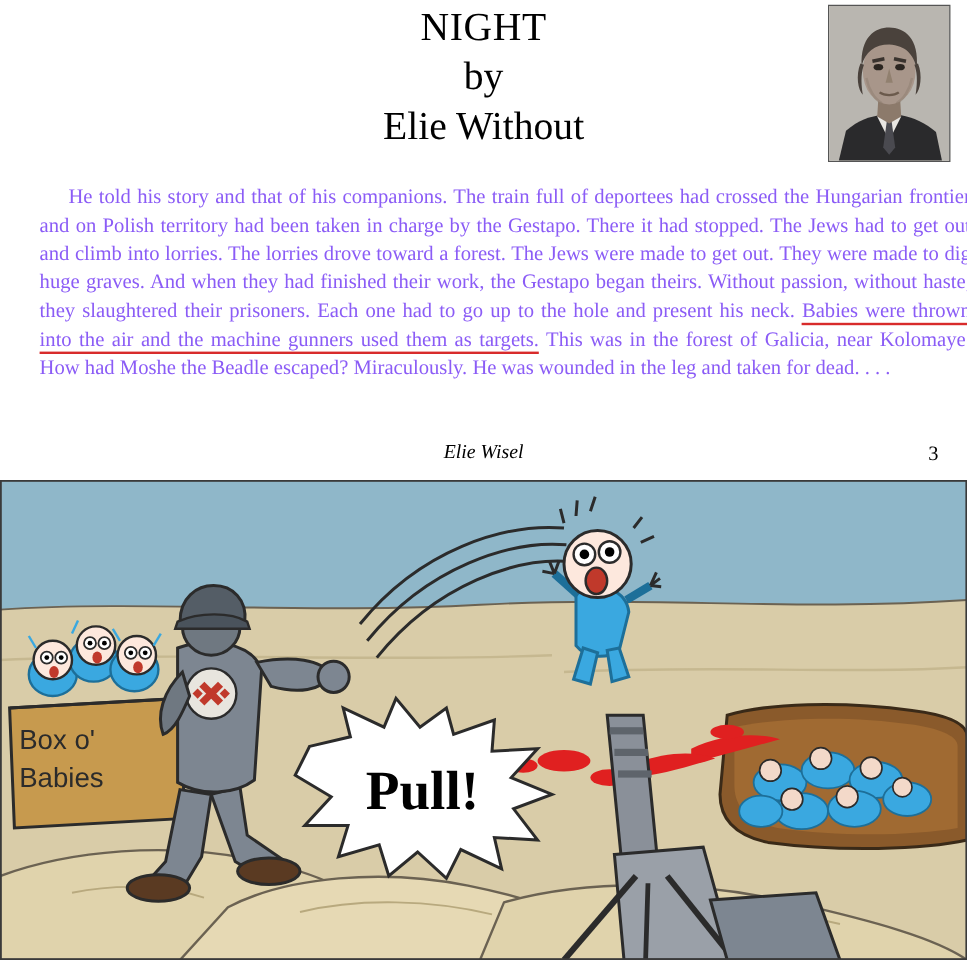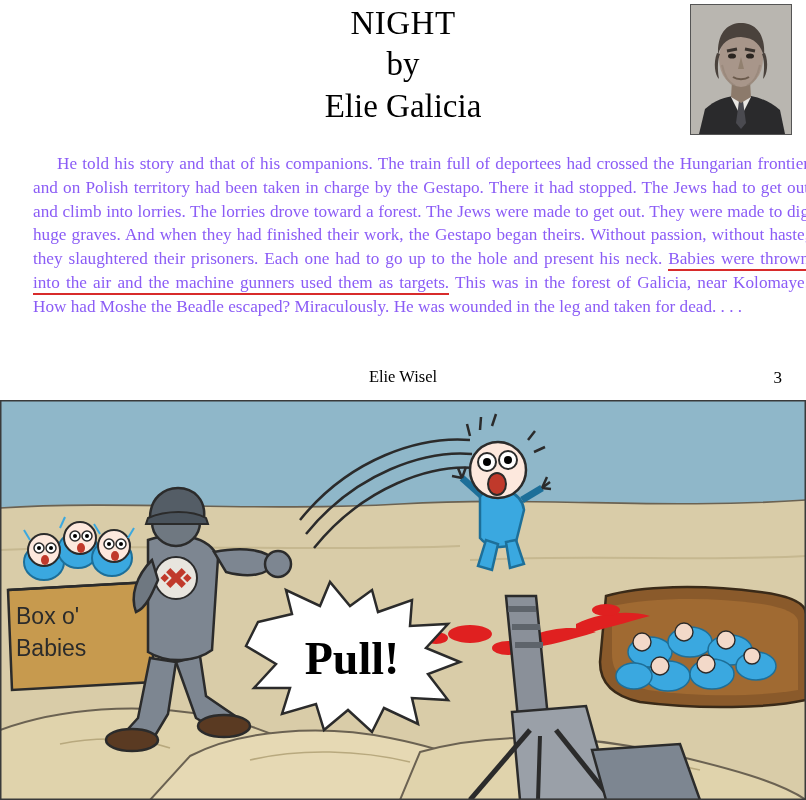--- a/index.html
+++ b/index.html
@@ -78,20 +78,21 @@
   .underlined {
     border-bottom: 2.5px solid #d82b2b;
     padding-bottom: 1px;
   }
   .signature {
     position: absolute;
     left: 0;
     right: 0;
     top: 367px;
     text-align: center;
+    font-style: italic;
     font-size: 16.5px;
     color: #000;
   }
   .pagenum {
     position: absolute;
     right: 24px;
     top: 368px;
     font-size: 17px;
     color: #000;
   }
@@ -110,21 +111,21 @@
 </style>
 </head>
 <body>
 
 <div class="page">
 
   <div class="header">
     <div class="title-block">
       <div class="title-main">NIGHT</div>
       <div class="title-by">by</div>
-      <div class="title-author">Elie Galicia</div>
+      <div class="title-author">Elie Without</div>
     </div>
 
     <div class="portrait">
       <svg width="100" height="129" viewBox="0 0 100 129">
         <rect x="0" y="0" width="100" height="129" fill="#cfccc6"></rect>
         <rect x="0" y="0" width="100" height="129" fill="#b9b6b0"></rect>
 
         <path d="M8 129 L14 104 C24 95 34 92 43 91 L60 91 C70 93 80 97 89 105 L94 129 Z" fill="#2a2a2c"></path>
 
         <path d="M40 92 L50 112 L60 92 L55 89 L45 89 Z" fill="#e8e6e2"></path>

